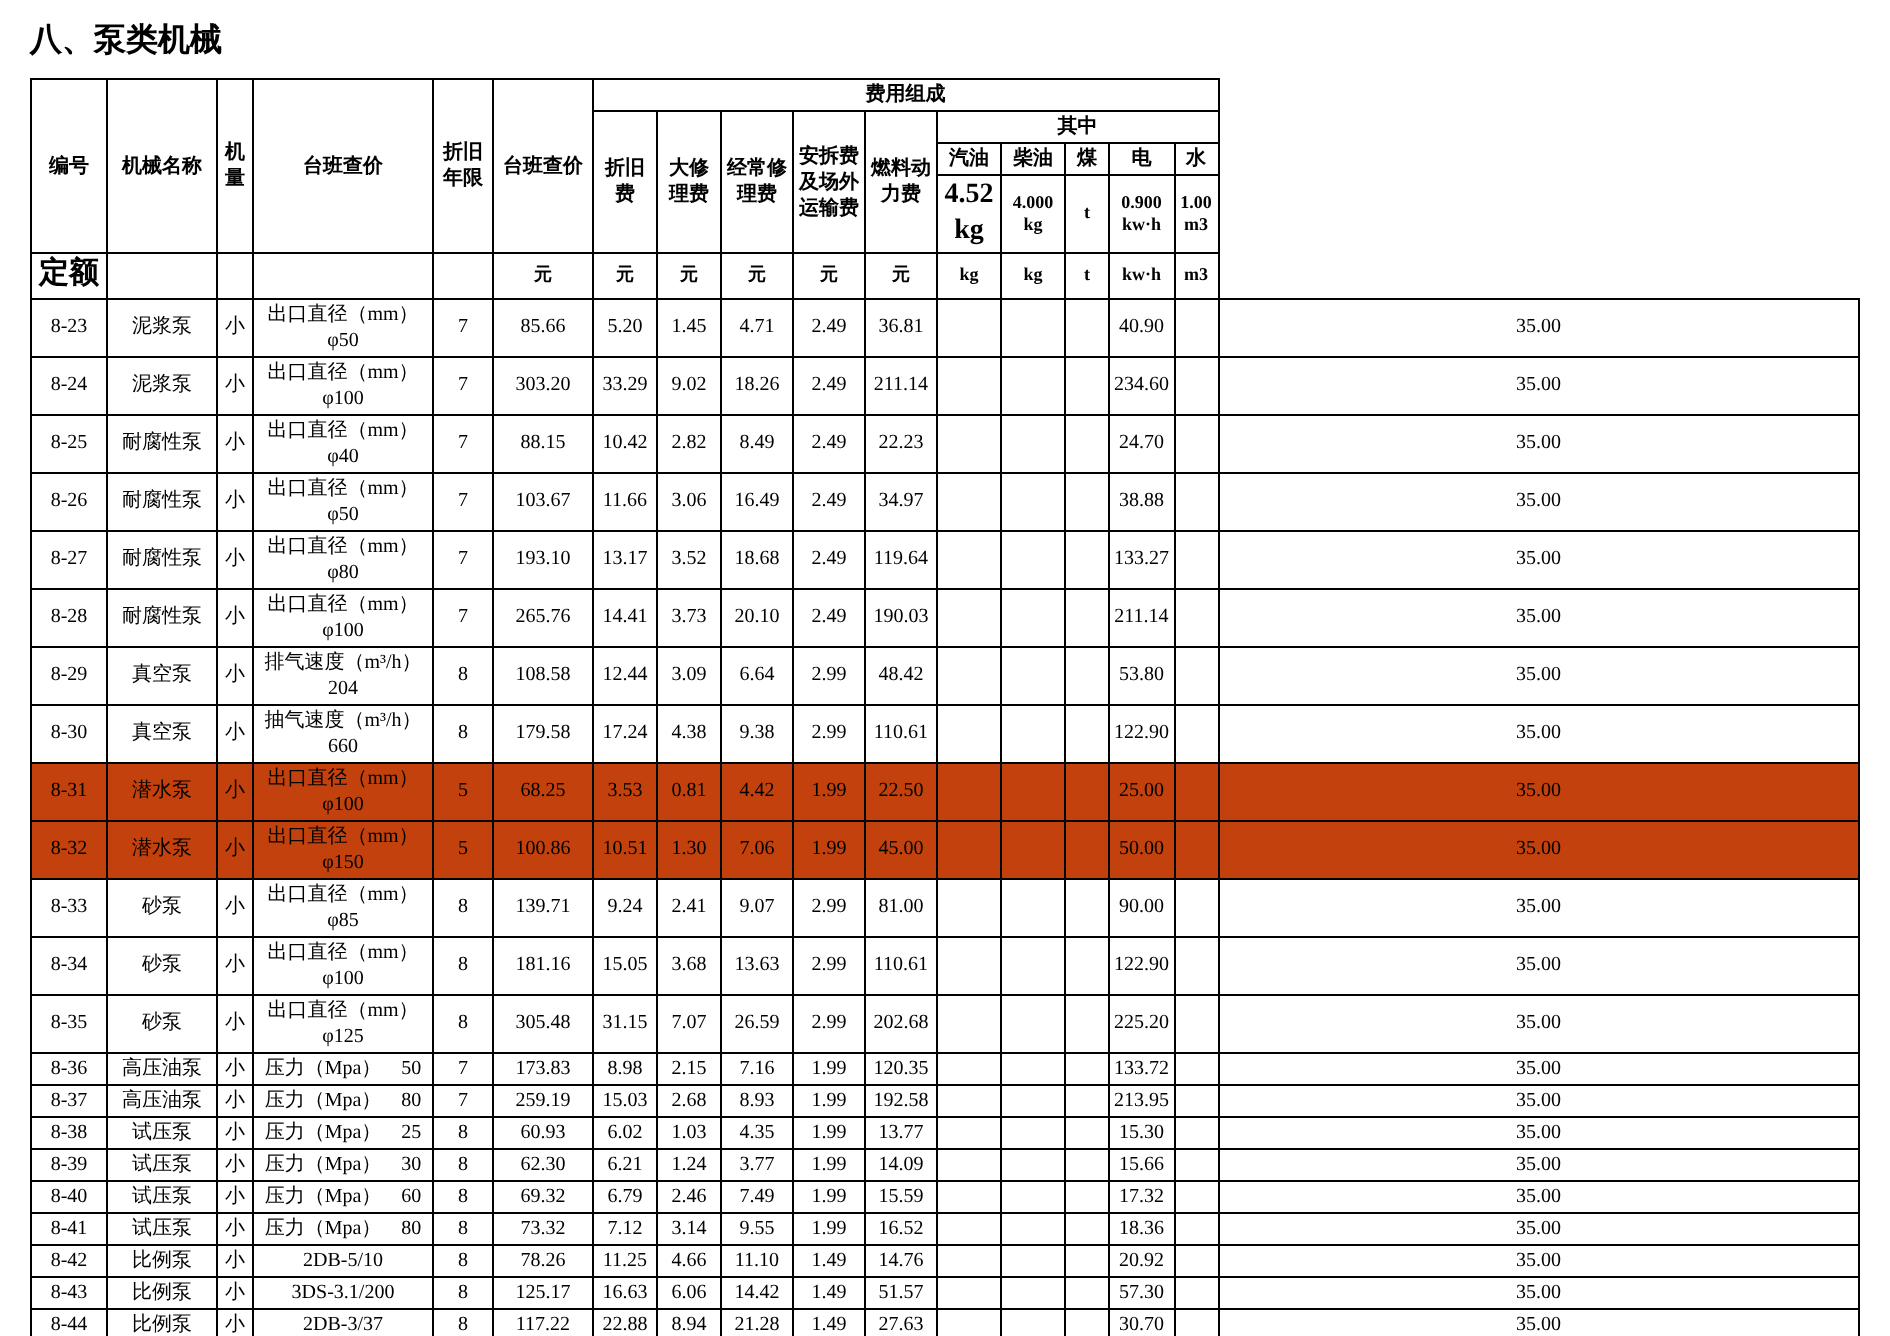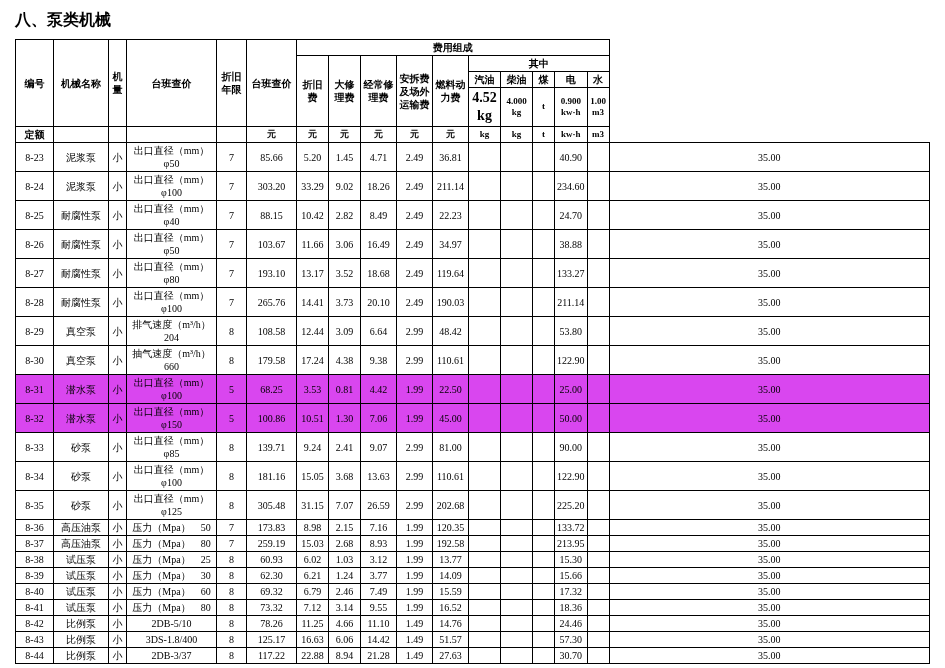--- a/index.html
+++ b/index.html
@@ -26,21 +26,21 @@
       font-size: 10px;
     }
     th, td {
       border: 1px solid #000;
       padding: 1px 2px;
       text-align: center;
       vertical-align: middle;
       line-height: 1.3;
     }
     .row-highlight {
-      background-color: #d946ef;
+      background-color: #c2410c;
     }
     .page-num {
       text-align: center;
       margin-top: 5px;
       font-size: 12px;
     }
     .col-code { width: 38px; }
     .col-name { width: 55px; }
     .col-unit { width: 18px; }
     .col-spec { width: 90px; }
@@ -93,21 +93,21 @@
 
       <tr>
         <th style="font-size:14px;">4.52<br><span>kg</span></th>
         <th style="font-size:9px;">4.000<br><span>kg</span></th>
         <th style="font-size:9px;"><span>t</span></th>
         <th style="font-size:9px;">0.900<br><span>kw·h</span></th>
         <th style="font-size:9px;">1.00<br><span>m3</span></th>
       </tr>
 
       <tr>
-        <th style="font-size:10px;">定额</th>
+        <th style="font-size:15px;">定额</th>
         <th></th>
         <th></th>
         <th></th>
         <th></th>
         <th style="font-size:9px;">元</th>
         <th style="font-size:9px;">元</th>
         <th style="font-size:9px;">元</th>
         <th style="font-size:9px;">元</th>
         <th style="font-size:9px;">元</th>
         <th style="font-size:9px;">元</th>
@@ -406,21 +406,21 @@
         </tr>
         <tr>
           <td>8-38</td>
           <td>试压泵</td>
           <td>小</td>
           <td>压力（Mpa）　25</td>
           <td>8</td>
           <td>60.93</td>
           <td>6.02</td>
           <td>1.03</td>
-          <td>3.12</td>
+          <td>4.35</td>
           <td>1.99</td>
           <td>13.77</td>
           <td></td>
           <td></td>
           <td></td>
           <td>15.30</td>
           <td></td>
           <td>35.00</td>
         </tr>
         <tr>
@@ -488,29 +488,29 @@
           <td>8</td>
           <td>78.26</td>
           <td>11.25</td>
           <td>4.66</td>
           <td>11.10</td>
           <td>1.49</td>
           <td>14.76</td>
           <td></td>
           <td></td>
           <td></td>
-          <td>24.46</td>
+          <td>20.92</td>
           <td></td>
           <td>35.00</td>
         </tr>
         <tr>
           <td>8-43</td>
           <td>比例泵</td>
           <td>小</td>
-          <td>3DS-1.8/400</td>
+          <td>3DS-3.1/200</td>
           <td>8</td>
           <td>125.17</td>
           <td>16.63</td>
           <td>6.06</td>
           <td>14.42</td>
           <td>1.49</td>
           <td>51.57</td>
           <td></td>
           <td></td>
           <td></td>

